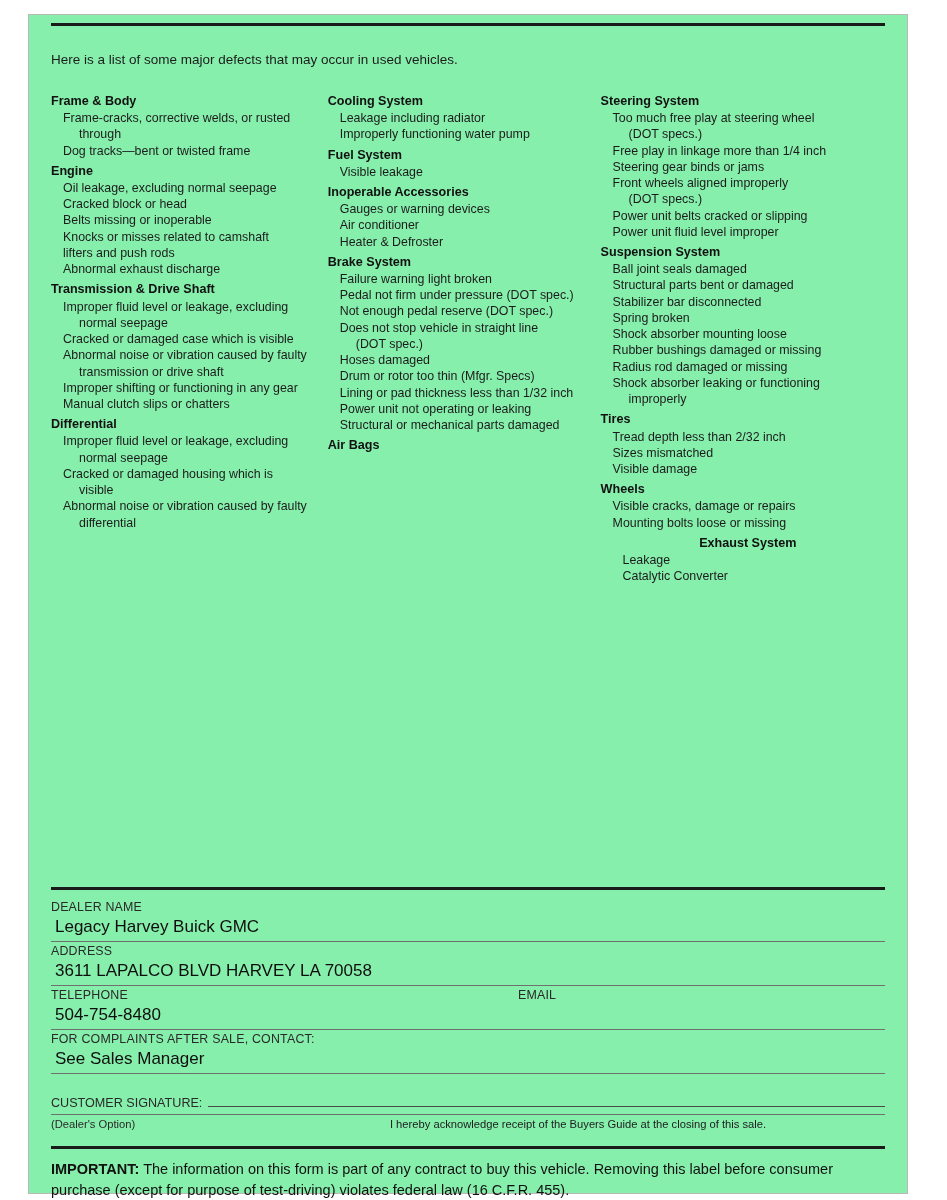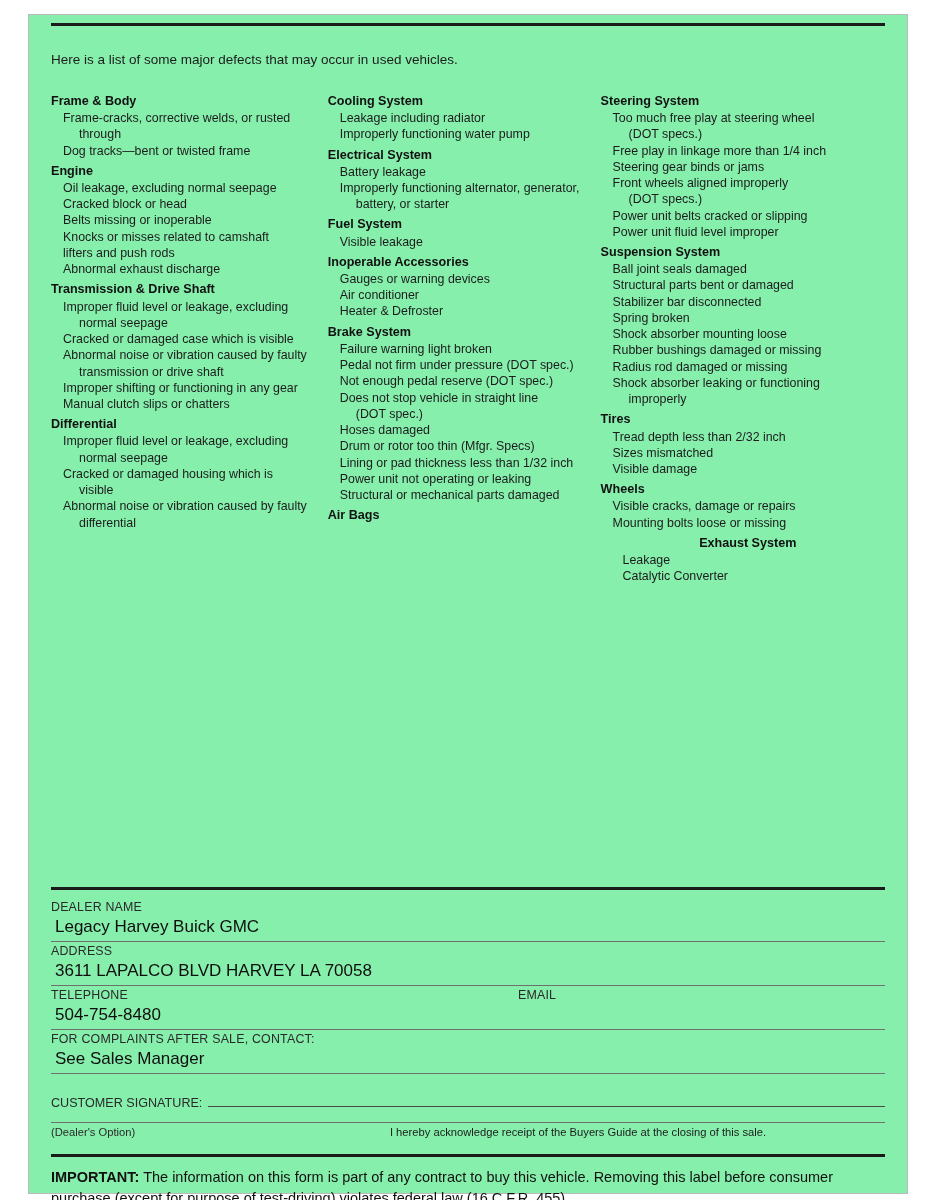--- a/index.html
+++ b/index.html
@@ -106,21 +106,21 @@
   }
   .field-row .half-left { width: 56%; }
   .field-row .half-right { width: 44%; }
   .sig-block {
     margin: 22px 22px 0 22px;
   }
   .sig-line {
     display: flex;
     align-items: flex-end;
     border-bottom: 1px solid #6f6f6f;
-    padding-bottom: 12px;
+    padding-bottom: 4px;
   }
   .sig-label {
     font-size: 12.6px;
     color: #2a2a2a;
     white-space: nowrap;
   }
   .sig-fill {
     flex: 1;
     border-bottom: 1px solid #4a4a4a;
     margin: 0 0 3px 6px;
@@ -203,27 +203,20 @@
           </ul>
         </div>
       </div>
 
       <div class="col col-2">
         <div class="grp">
           <div class="grp-title">Cooling System</div>
           <ul>
             <li>Leakage including radiator</li>
             <li>Improperly functioning water pump</li>
-          </ul>
-        </div>
-        <div class="grp">
-          <div class="grp-title">Electrical System</div>
-          <ul>
-            <li>Battery leakage</li>
-            <li><span>Improperly functioning alternator, generator,</span><span class="cont">battery, or starter</span></li>
           </ul>
         </div>
         <div class="grp">
           <div class="grp-title">Fuel System</div>
           <ul>
             <li>Visible leakage</li>
           </ul>
         </div>
         <div class="grp">
           <div class="grp-title">Inoperable Accessories</div>

